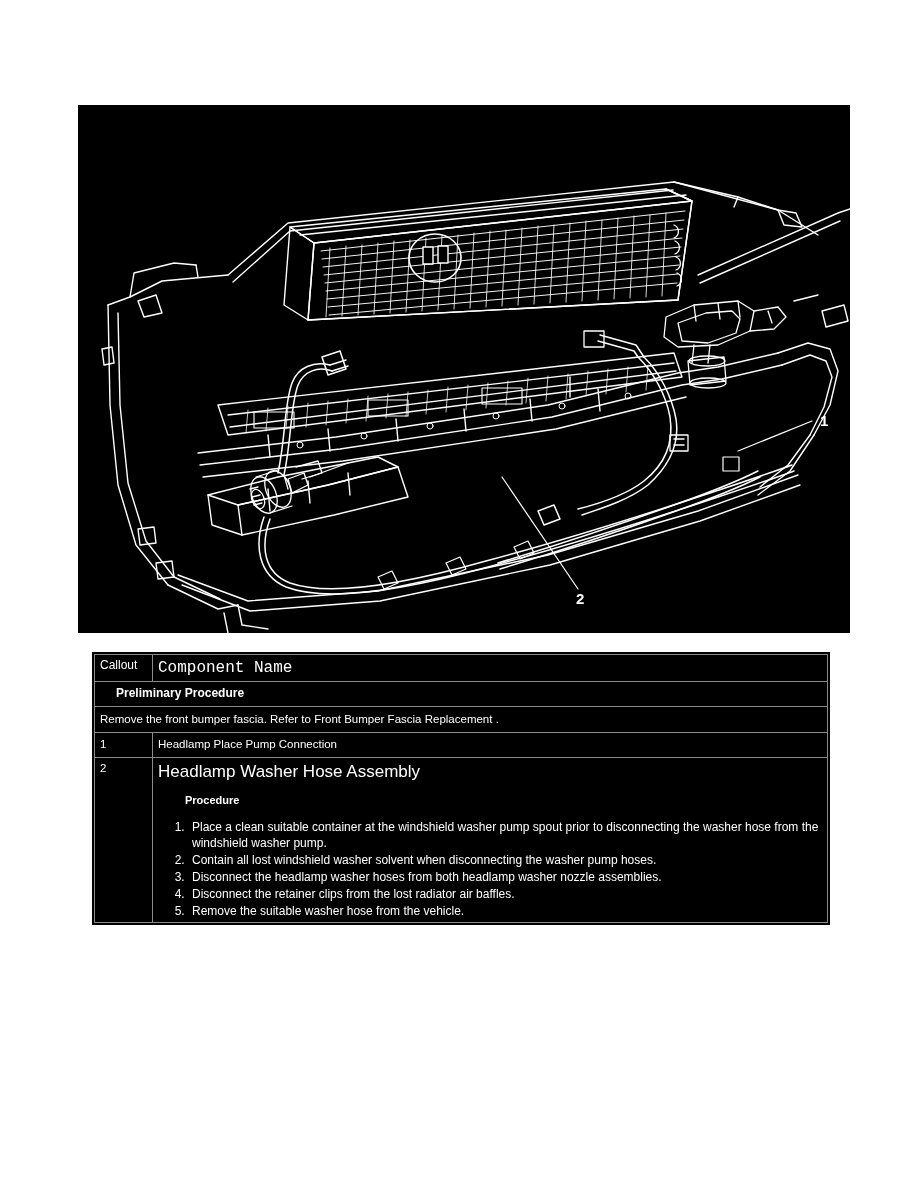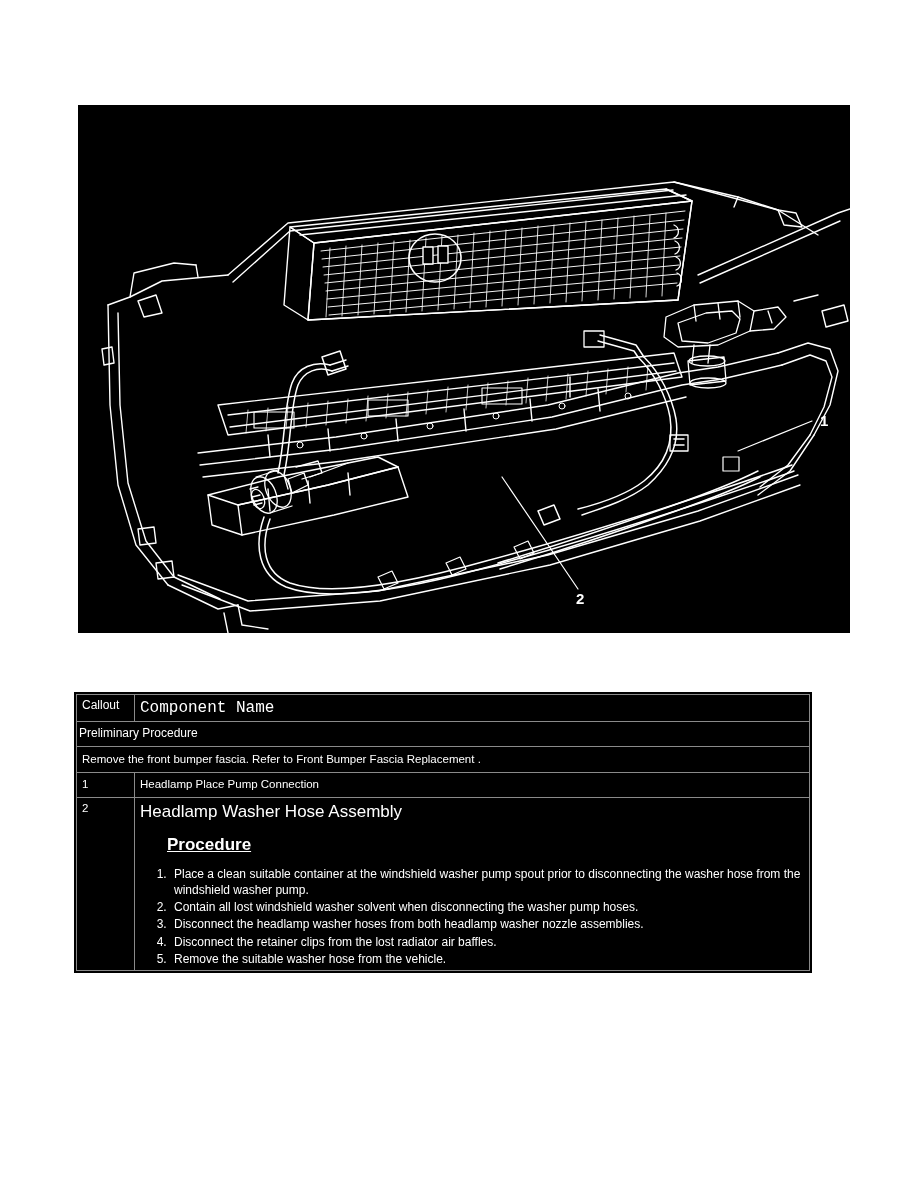--- a/index.html
+++ b/index.html
@@ -36,27 +36,26 @@
   .cal-num {
     font-family: "Liberation Sans", sans-serif;
     font-size: 15px;
     font-weight: 700;
     fill: #ffffff;
   }
 
   
   #component-table-wrap {
     position: absolute;
-    left: 74px;
+    left: 92px;
     top: 652px;
     width: 738px;
     border: 2px solid #000000;
     background: #ec4899;
     box-sizing: border-box;
-    margin-top: 40px;
   }
   table.component-table {
     width: 100%;
     border-collapse: collapse;
     background: #000000;
     color: #ffffff;
     font-size: 11.5px;
     line-height: 1.25;
   }
   table.component-table td,
@@ -83,45 +82,44 @@
     padding: 2px 4px;
     font-family: Liberation Mono, monospace;
   }
   td.callout-cell {
     width: 47px;
     text-align: center;
     vertical-align: middle;
     font-size: 11.5px;
   }
   tr.prelim-head td {
-    font-weight: 400;
+    font-weight: 700;
     font-size: 12px;
-    padding: 4px 5px 5px 2px;
+    padding: 4px 5px 5px 21px;
     border-radius: 7px;
   }
   tr.prelim-body td {
     font-size: 11.5px;
     padding: 5px 4px 6px 5px;
   }
   tr.simple-row td {
     padding: 4px 5px 5px 5px;
   }
   td.assembly-cell {
     padding: 4px 5px 6px 5px;
   }
   .assembly-title {
     font-size: 17px;
     margin: 0 0 12px 0;
   }
   .procedure-heading {
     font-weight: 700;
-    font-size: 17px;
+    font-size: 11px;
     margin: 0 0 11px 0;
     padding-left: 27px;
-    text-decoration: underline;
   }
   ol.procedure-list {
     margin: 0;
     padding: 0 0 0 30px;
     list-style-position: outside;
     list-style-type: decimal;
   }
   ol.procedure-list li {
     font-size: 12px;
     line-height: 1.34;

